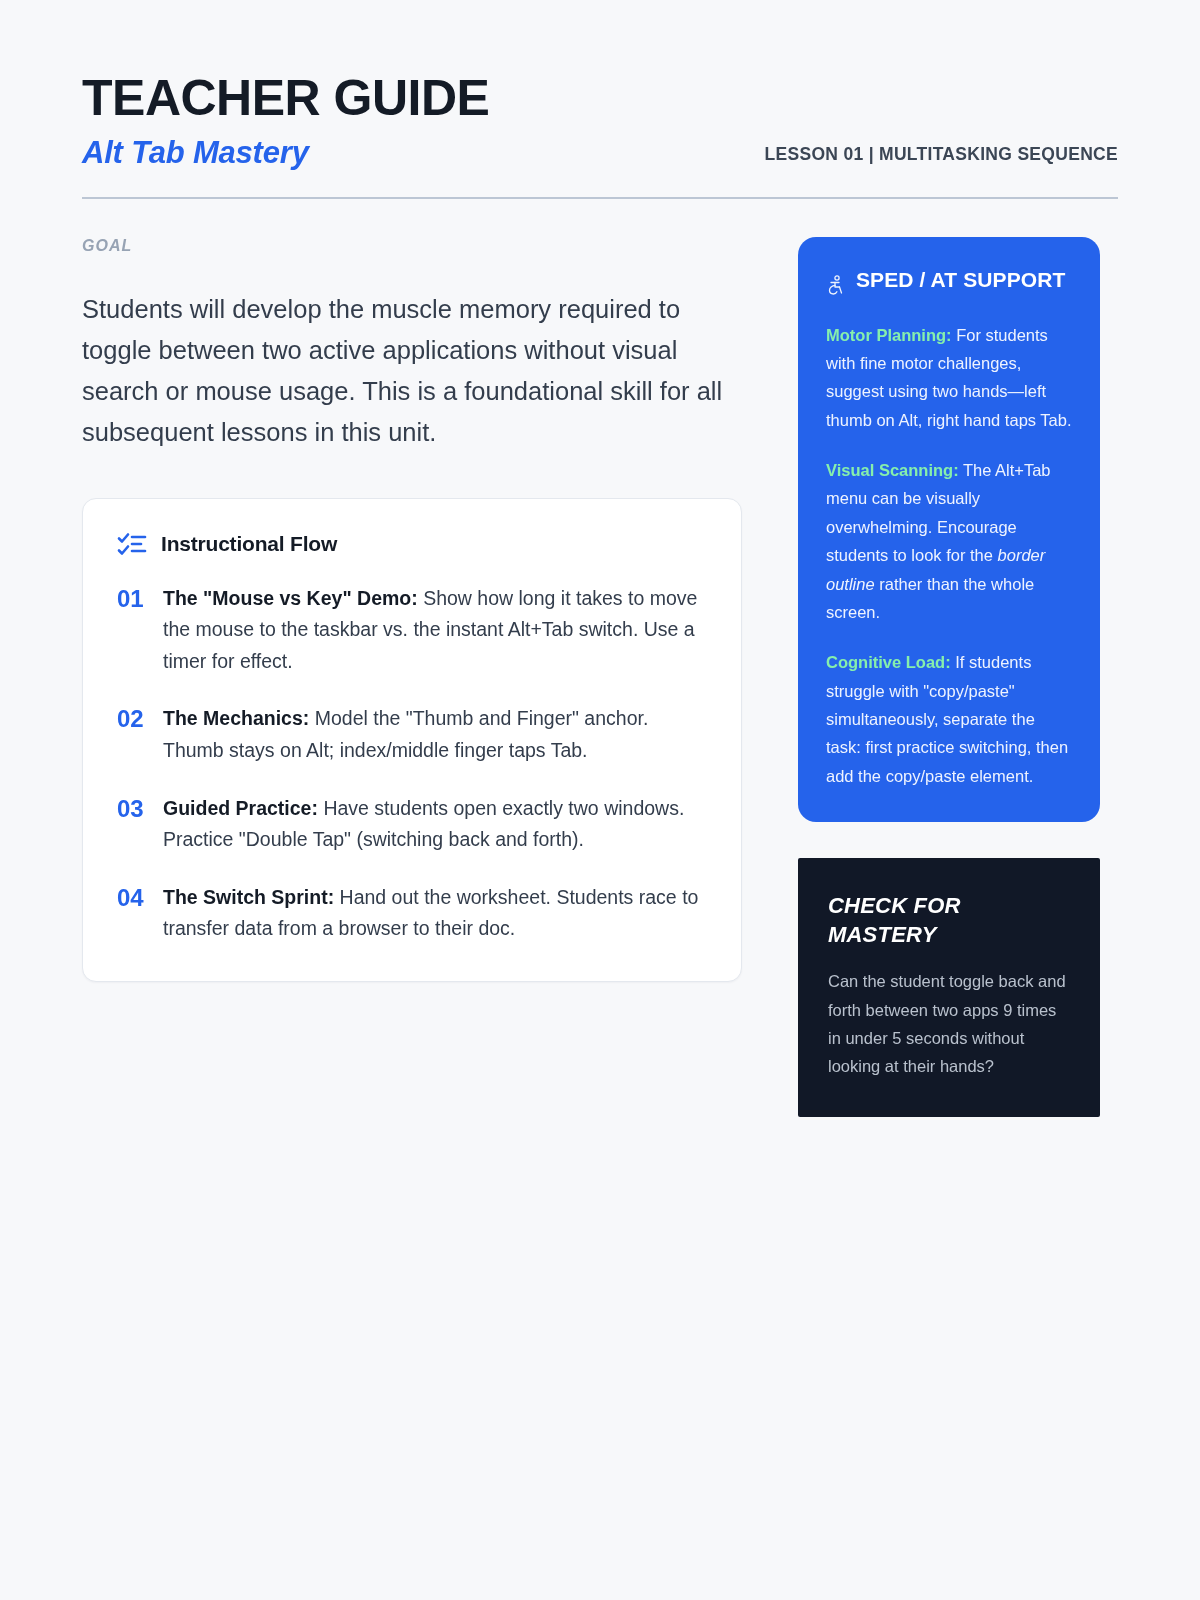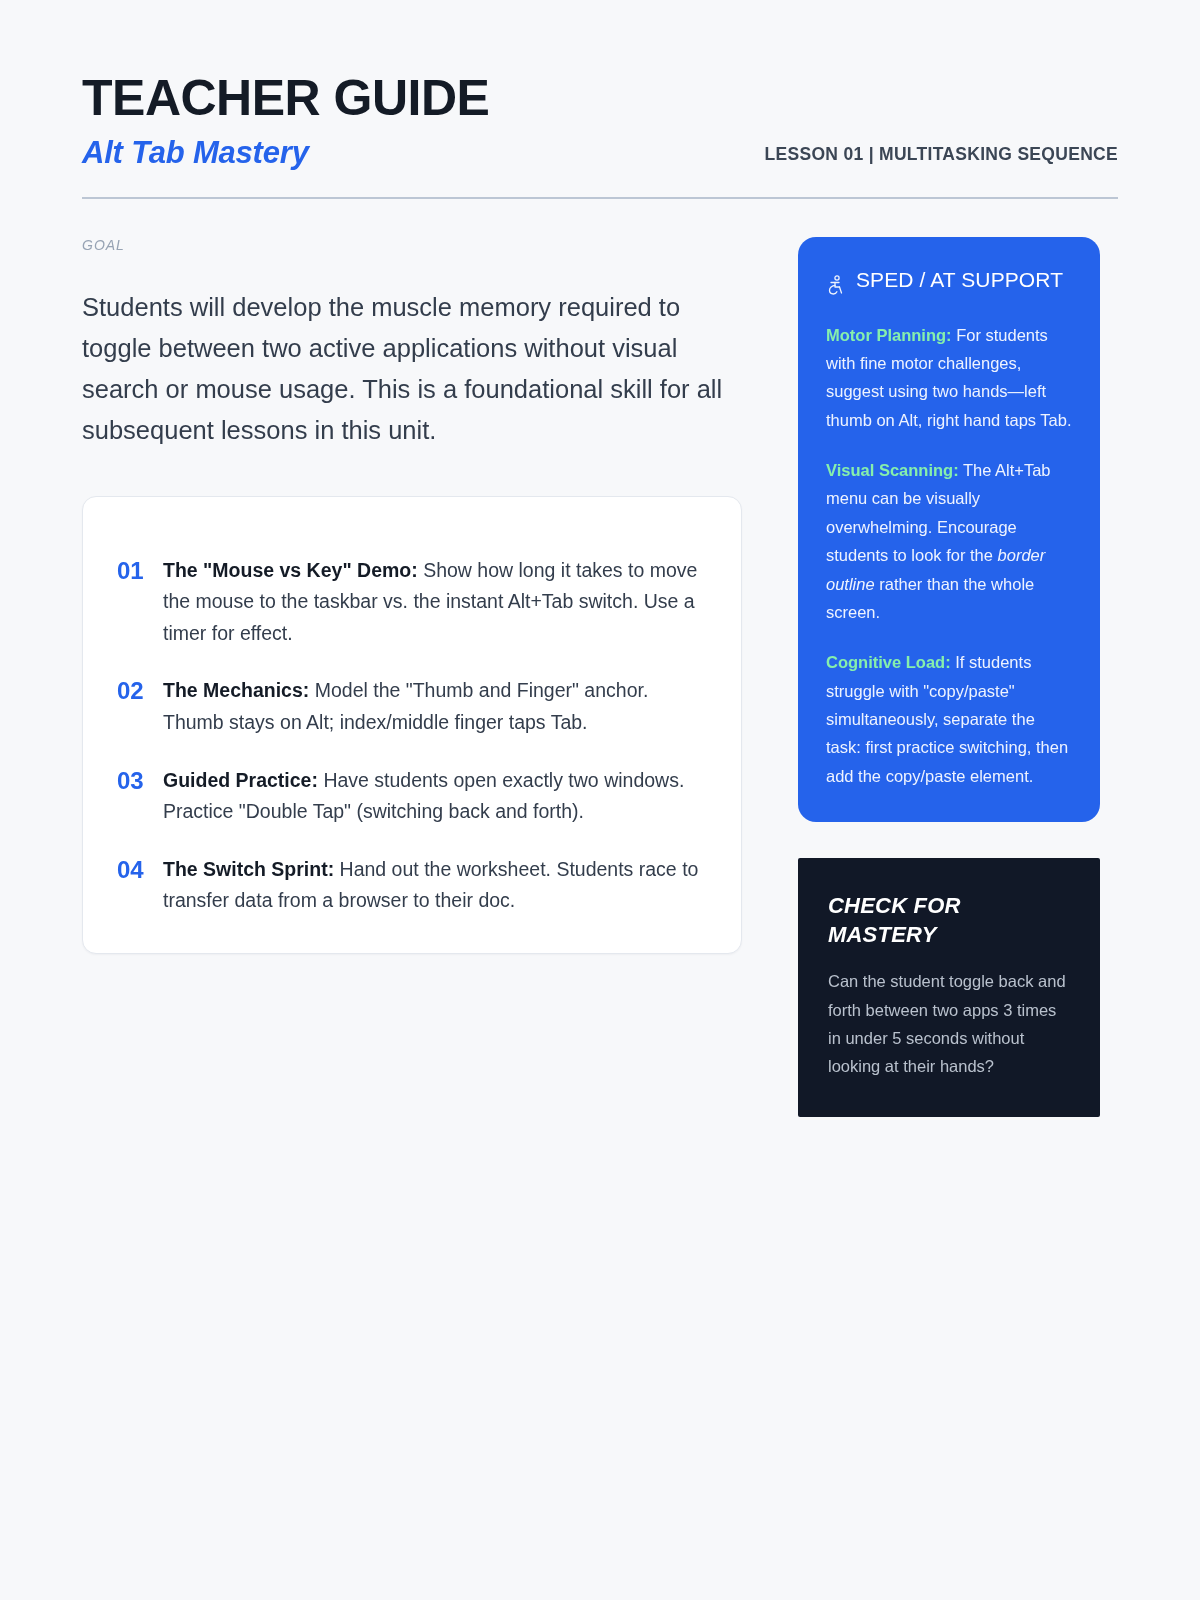--- a/index.html
+++ b/index.html
@@ -59,22 +59,22 @@
     display: flex;
     gap: 56px;
     margin-top: 38px;
     align-items: flex-start;
   }
   .col-left { width: 660px; flex: 0 0 660px; }
   .col-right { width: 302px; flex: 0 0 302px; }
 
   
   .goal-label {
-    font-size: 14px;
-    font-weight: 400;
+    font-size: 16px;
+    font-weight: 700;
     font-style: italic;
     letter-spacing: 1px;
     color: #97a3b4;
   }
   .goal-text {
     margin-top: 34px;
     font-size: 25.5px;
     line-height: 1.62;
     color: #333d4c;
     font-weight: 400;
@@ -134,21 +134,21 @@
     align-items: flex-start;
     gap: 12px;
   }
   .sped-icon {
     flex: 0 0 auto;
     padding-top: 8px;
     opacity: 0.92;
   }
   .sped-title {
     font-size: 21px;
-    font-weight: 400;
+    font-weight: 700;
     line-height: 1.28;
     letter-spacing: 0.1px;
   }
   .sped-para {
     margin-top: 22px;
     font-size: 16.5px;
     line-height: 1.72;
     color: #eef3ff;
   }
   .sped-para:first-of-type { margin-top: 24px; }
@@ -192,20 +192,32 @@
   <div class="rule"></div>
 
   <div class="body">
 
     <div class="col-left">
 
       <div class="goal-label">GOAL</div>
       <div class="goal-text">Students will develop the muscle memory required to toggle between two active applications without visual search or mouse usage. This is a foundational skill for all subsequent lessons in this unit.</div>
 
       <div class="flow-card">
+        <div class="flow-head">
+          <span class="icon">
+            <svg width="30" height="26" viewBox="0 0 30 26" fill="none" xmlns="http://www.w3.org/2000/svg">
+              <path d="M2 7.5L5 10.5L11 3.5" stroke="#2563eb" stroke-width="2.6" stroke-linecap="round" stroke-linejoin="round"></path>
+              <path d="M2 19.5L5 22.5L11 15.5" stroke="#2563eb" stroke-width="2.6" stroke-linecap="round" stroke-linejoin="round"></path>
+              <path d="M15 6H28" stroke="#2563eb" stroke-width="2.6" stroke-linecap="round"></path>
+              <path d="M15 13H24" stroke="#2563eb" stroke-width="2.6" stroke-linecap="round"></path>
+              <path d="M15 20H28" stroke="#2563eb" stroke-width="2.6" stroke-linecap="round"></path>
+            </svg>
+          </span>
+          <span class="flow-title">Instructional Flow</span>
+        </div>
 
         <div class="step">
           <div class="step-num">01</div>
           <div class="step-body">
             <b>The "Mouse vs Key" Demo:</b><span> Show how long it takes to move the mouse to the taskbar vs. the instant Alt+Tab switch. Use a timer for effect.</span>
           </div>
         </div>
 
         <div class="step">
           <div class="step-num">02</div>
@@ -254,18 +266,18 @@
           <b>Visual Scanning:</b><span> The Alt+Tab menu can be visually overwhelming. Encourage students to look for the </span><i>border outline</i><span> rather than the whole screen.</span>
         </div>
 
         <div class="sped-para">
           <b>Cognitive Load:</b><span> If students struggle with "copy/paste" simultaneously, separate the task: first practice switching, then add the copy/paste element.</span>
         </div>
       </div>
 
       <div class="mastery-card">
         <div class="mastery-title">CHECK FOR MASTERY</div>
-        <div class="mastery-text">Can the student toggle back and forth between two apps 3 times in under 5 seconds without looking at their hands?</div>
+        <div class="mastery-text">Can the student toggle back and forth between two apps 9 times in under 5 seconds without looking at their hands?</div>
       </div>
 
     </div>
   </div>
 </div>
 
 </body></html>

